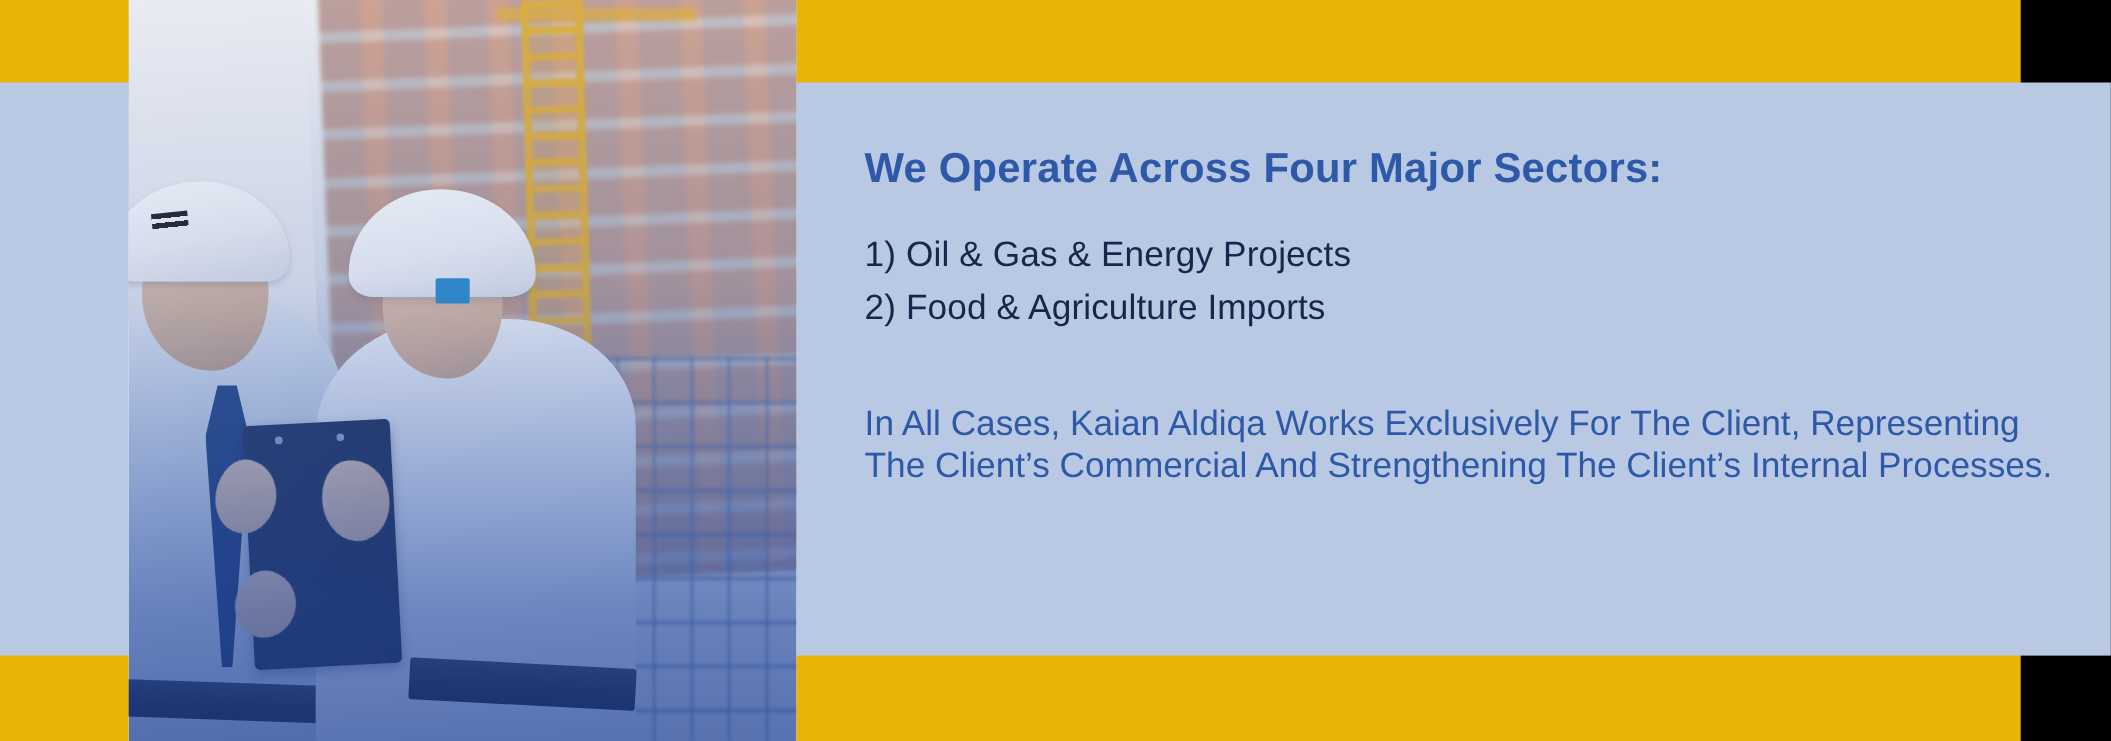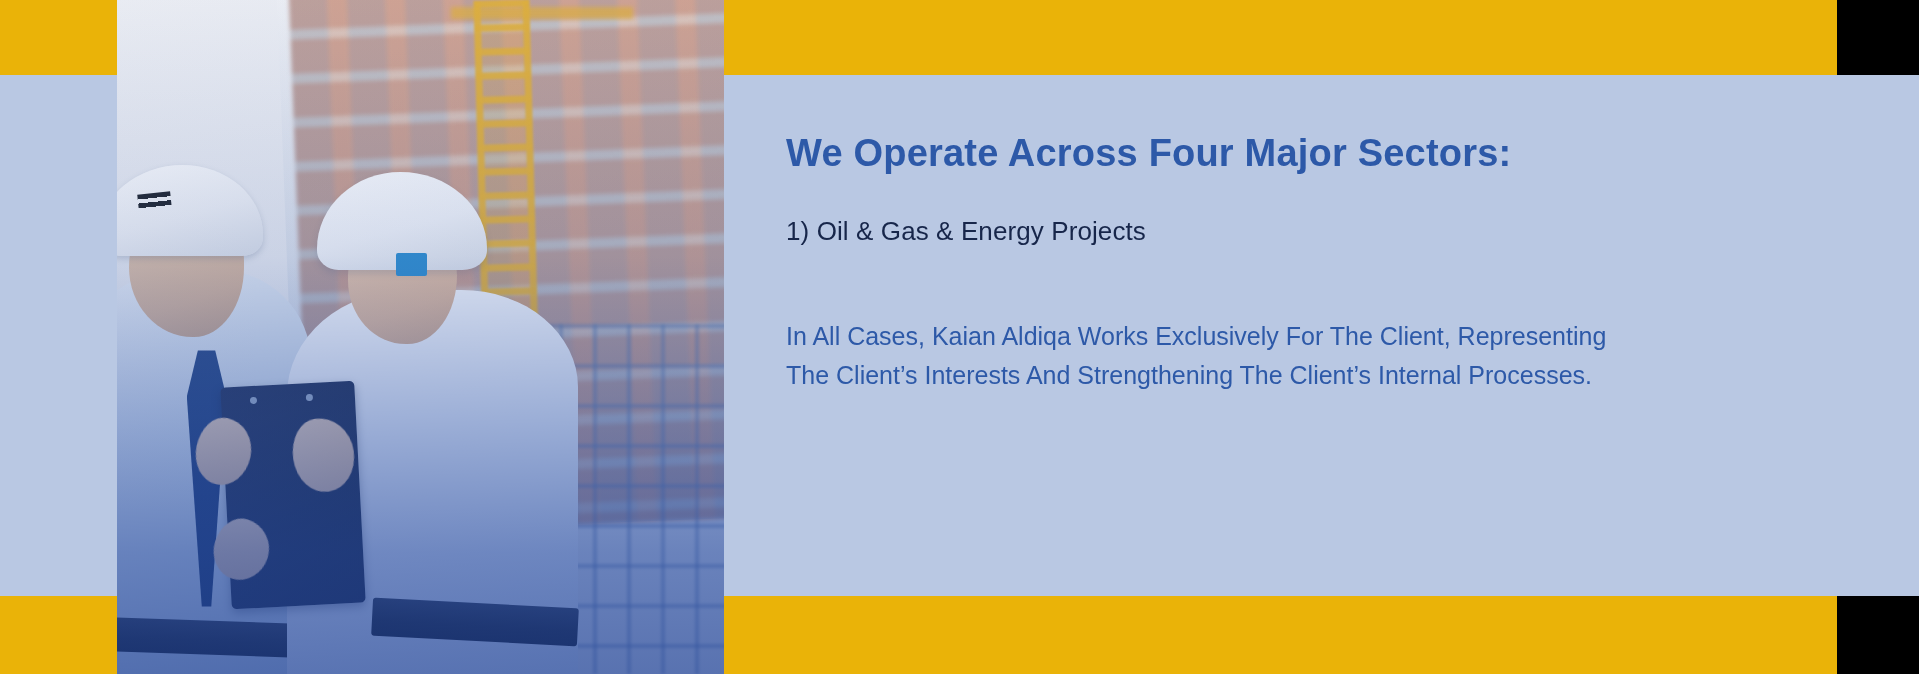--- a/index.html
+++ b/index.html
@@ -296,33 +296,33 @@
     color: #2d59a8;
     letter-spacing: 0.2px;
     white-space: nowrap;
   }
   .sector-list {
     list-style: none;
     margin: 0;
     padding: 0;
   }
   .sector-item {
-    font-size: 26px;
+    font-size: 32px;
     color: #17264a;
     line-height: 48px;
     letter-spacing: 0.1px;
     white-space: nowrap;
   }
   .sector-list .sector-item:first-child {
     margin-top: 32px;
   }
   .closing {
     margin: 0;
     padding-top: 62px;
-    font-size: 25px;
+    font-size: 32px;
     color: #2d59a8;
     line-height: 39px;
     max-width: 1000px;
   }
   .closing-line { display: block; white-space: nowrap; }
 </style>
 </head>
 <body>
 
 <div id="slide">
@@ -362,21 +362,22 @@
     </div>
     <div class="photo-tint"></div>
   </div>
 
   <div class="content">
 
     <h1 class="heading">We Operate Across Four Major Sectors:</h1>
 
     <ul class="sector-list">
       <li class="sector-item">1) Oil &amp; Gas &amp; Energy Projects</li>
+      <li class="sector-item">2) Food &amp; Agriculture Imports</li>
     </ul>
 
     <p class="closing">
       <span class="closing-line">In All Cases, Kaian Aldiqa Works Exclusively For The Client, Representing</span>
-      <span class="closing-line">The Client’s Interests And Strengthening The Client’s Internal Processes.</span>
+      <span class="closing-line">The Client’s Commercial And Strengthening The Client’s Internal Processes.</span>
     </p>
 
   </div>
 </div>
 
 </body></html>

